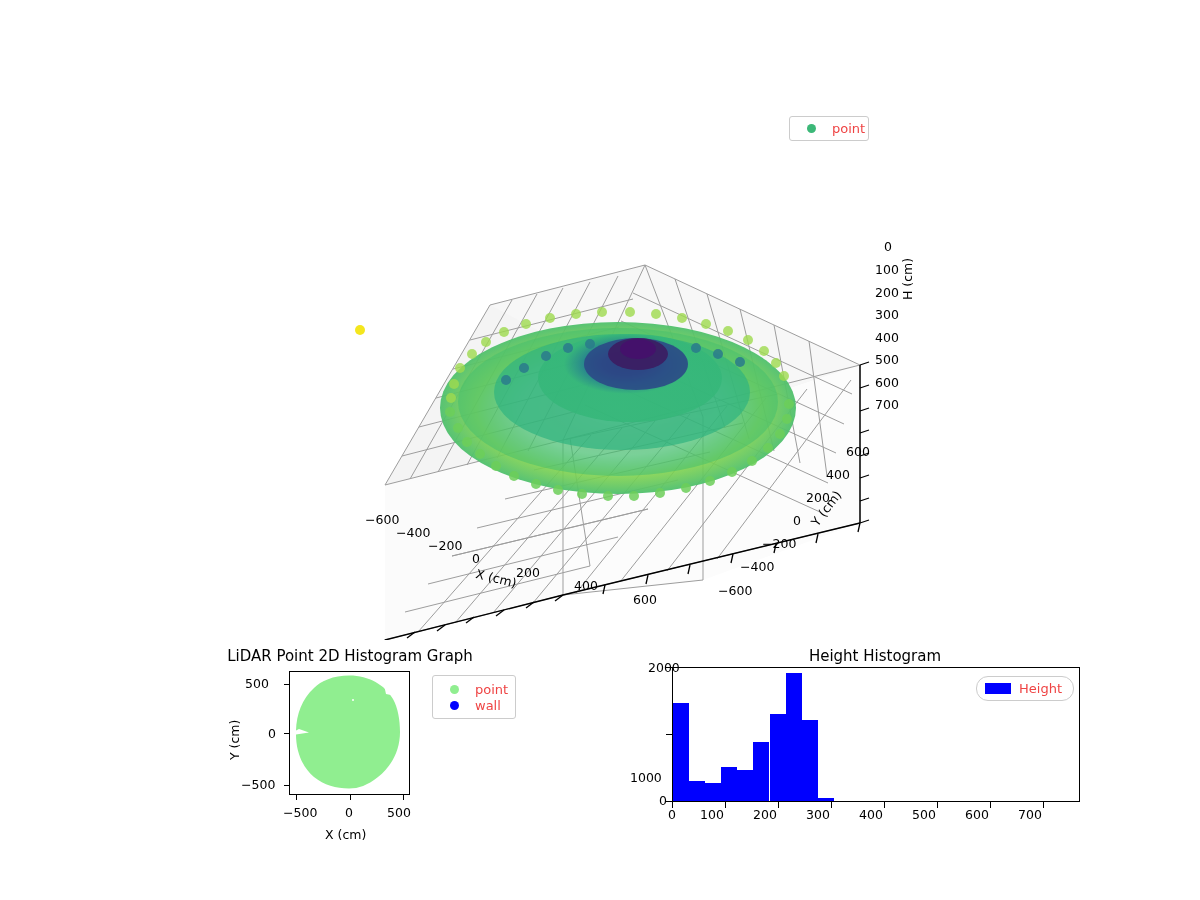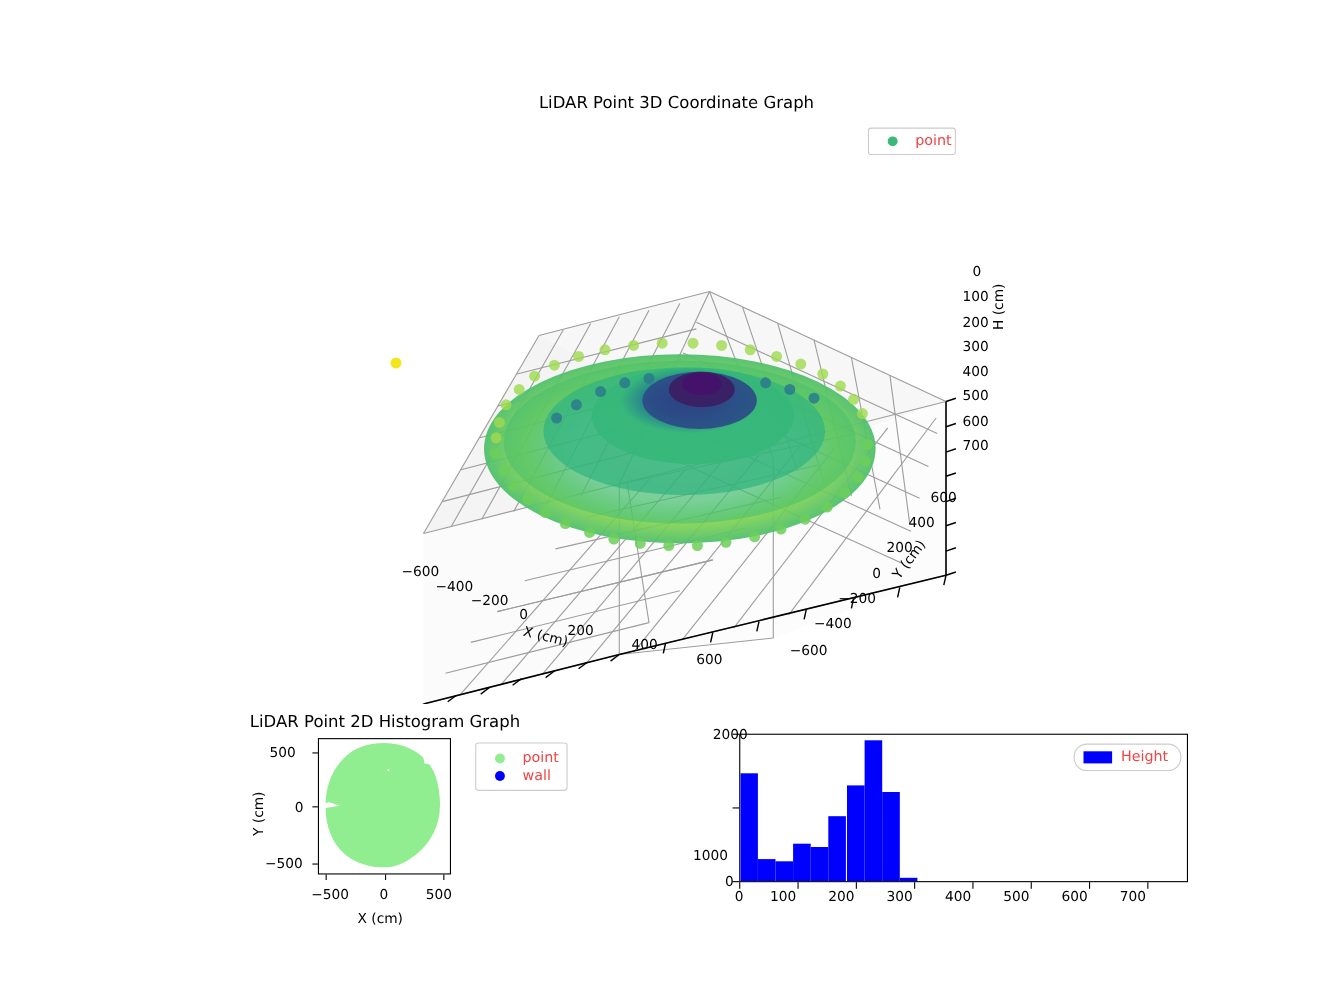--- a/index.html
+++ b/index.html
@@ -101,21 +101,20 @@
     bottom: 0;
     background: #0000ff;
   }
   .tickmark { position: absolute; background: #000; }
 </style>
 </head>
 <body>
 
 <div class="fig">
 
-  <div class="ttl" style="left:400px; top:84px; width:430px;">LiDAR Point 3D Coordinate Graph</div>
 
   <div id="ax3d">
     <svg width="620" height="500" viewBox="0 0 620 500">
       <defs>
         <radialGradient id="cloudCore" cx="48%" cy="34%" r="34%">
           <stop offset="0%" stop-color="#3b0f63" stop-opacity="0.98"></stop>
           <stop offset="38%" stop-color="#3a2f7e" stop-opacity="0.95"></stop>
           <stop offset="66%" stop-color="#26808e" stop-opacity="0.92"></stop>
           <stop offset="100%" stop-color="#35b779" stop-opacity="0.85"></stop>
         </radialGradient>
@@ -366,20 +365,21 @@
       <span class="legend-label">point</span>
     </div>
     <div class="legend-row">
       <span class="legend-mark">
         <span class="dot" style="background:#0000ff"></span>
       </span>
       <span class="legend-label">wall</span>
     </div>
   </div>
 
+  <div class="ttl" style="left:730px; top:647px; width:290px;">Height Histogram</div>
 
   <div id="axhist">
 
     <div class="hbar" style="left:0px;    width:16.1px; height:97.8px;"></div>
     <div class="hbar" style="left:16.1px; width:16.1px; height:20.0px;"></div>
     <div class="hbar" style="left:32.2px; width:16.1px; height:18.0px;"></div>
     <div class="hbar" style="left:48.3px; width:16.1px; height:33.9px;"></div>
     <div class="hbar" style="left:64.3px; width:16.1px; height:31.3px;"></div>
     <div class="hbar" style="left:80.4px; width:16.1px; height:59.2px;"></div>
     <div class="hbar" style="left:96.5px; width:16.1px; height:87.1px;"></div>

